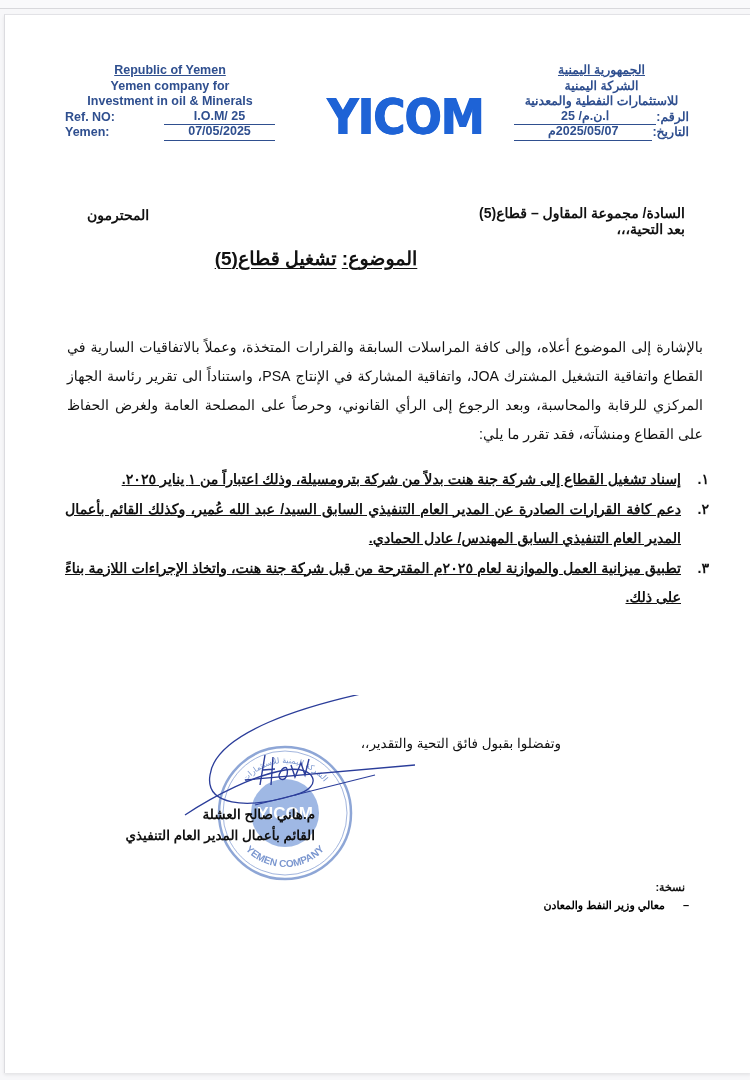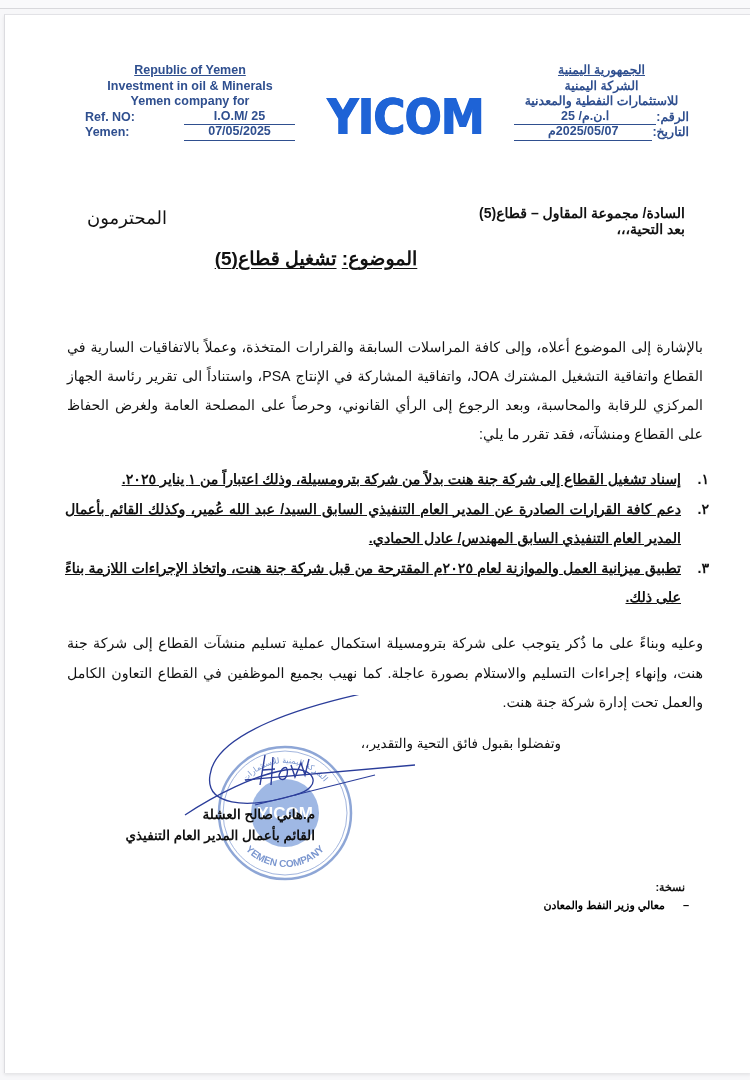--- a/index.html
+++ b/index.html
@@ -13,39 +13,39 @@
   .page {
     position:absolute; left:4px; top:14px; width:746px; height:1058px;
     background:#ffffff;
     border-left:1px solid #dcdce0;
     border-top:1px solid #e2e2e6;
     box-shadow:0 2px 3px rgba(0,0,0,0.08);
   }
   .abs { position:absolute; }
 
   
-  .hdr-en { left:60px; top:48px; width:210px; color:#2f4f8f; font-weight:bold; font-size:12.5px; line-height:15.5px; text-align:center;margin-left:20px; }
+  .hdr-en { left:60px; top:48px; width:210px; color:#2f4f8f; font-weight:bold; font-size:12.5px; line-height:15.5px; text-align:center; }
   .hdr-en .u { text-decoration:underline; }
   .hdr-en .row { display:flex; text-align:left;gap:35px; }
   .hdr-en .row .lbl { width:64px; }
   .hdr-en .row .val { flex:1; border-bottom:1.3px solid #2f4f8f; text-align:center; line-height:13px; }
 
   
   .logo { left:322px; top:72px; color:#1e63d6; font-family:"DejaVu Sans", sans-serif; font-weight:900; font-size:44px; letter-spacing:-1px; transform:scaleY(1.15); transform-origin:left top; text-shadow:0.6px 0 #1e63d6, -0.6px 0 #1e63d6; }
 
   
   .hdr-ar { right:62px; top:48px; width:175px; direction:rtl; color:#2f4f8f; font-weight:bold; font-size:12.5px; line-height:15.5px; text-align:center; }
   .hdr-ar .u { text-decoration:underline; }
   .hdr-ar .row { display:flex; text-align:right; }
   .hdr-ar .row .lbl { white-space:nowrap; }
   .hdr-ar .row .val { flex:1; border-bottom:1.3px solid #2f4f8f; text-align:center; line-height:13px; }
 
   .rtl { direction:rtl; text-align:right; color:#111; }
   .addressee { right:66px; top:190px; font-weight:bold; font-size:14px; line-height:16px; }
-  .respected { left:82px; top:192px; font-weight:normal; font-size:18px; direction:rtl; color:#111; }
+  .respected { left:82px; top:192px; font-weight:bold; font-size:14px; direction:rtl; color:#111; }
   .subject { left:0; width:622px; top:232px; text-align:center; direction:rtl; font-weight:bold; font-size:19px; color:#111; }
   .subject span { text-decoration:underline; text-underline-offset:3px; }
 
   .para { left:62px; width:636px; font-size:14.2px; line-height:28px; text-align:justify; text-align-last:right; }
   .p1 { top:280px; }
   .p2 { top:318px; line-height:29px; }
 
   .items { left:60px; width:644px; top:450px; font-weight:bold; font-size:14.2px; line-height:29.5px; }
   .items .it { display:flex; direction:rtl; }
   .items .num { width:28px; flex:none; }
@@ -65,22 +65,22 @@
 </style>
 </head>
 <body>
 
 <div class="top-strip"></div>
 
 <div class="page">
 
   <div class="abs hdr-en">
     <div class="u">Republic of Yemen</div>
+    <div>Yemen company for</div>
     <div>Investment in oil &amp; Minerals</div>
-    <div>Yemen company for</div>
     <div class="row">
       <span class="lbl">Ref. NO:</span>
       <span class="val">I.O.M/ 25</span>
     </div>
     <div class="row">
       <span class="lbl">Yemen:</span>
       <span class="val">07/05/2025</span>
     </div>
   </div>
 
@@ -121,21 +121,20 @@
     <div class="it">
       <span class="num">٢.</span>
       <span class="txt">دعم كافة القرارات الصادرة عن المدير العام التنفيذي السابق السيد/ عبد الله عُمير، وكذلك القائم بأعمال المدير العام التنفيذي السابق المهندس/ عادل الحمادي.</span>
     </div>
     <div class="it">
       <span class="num">٣.</span>
       <span class="txt">تطبيق ميزانية العمل والموازنة لعام ٢٠٢٥م المقترحة من قبل شركة جنة هنت، واتخاذ الإجراءات اللازمة بناءً على ذلك.</span>
     </div>
   </div>
 
-  <div class="abs rtl para p3">وعليه وبناءً على ما ذُكر يتوجب على شركة بترومسيلة استكمال عملية تسليم منشآت القطاع إلى شركة جنة هنت، وإنهاء إجراءات التسليم والاستلام بصورة عاجلة. كما نهيب بجميع الموظفين في القطاع التعاون الكامل والعمل تحت إدارة شركة جنة هنت.</div>
   <div class="abs rtl closing">وتفضلوا بقبول فائق التحية والتقدير،،</div>
 
   <svg class="abs stamp" viewBox="0 0 140 140">
     <defs>
       <path id="ringTop" d="M 20 70 A 50 50 0 0 1 120 70"></path>
       <path id="ringBot" d="M 16 70 A 54 54 0 0 0 124 70"></path>
     </defs>
     <circle cx="70" cy="70" r="66" fill="none" stroke="#7a96cf" stroke-width="2.5" opacity="0.85"></circle>
     <circle cx="70" cy="70" r="62" fill="none" stroke="#7a96cf" stroke-width="1" opacity="0.7"></circle>
     <circle cx="70" cy="70" r="34" fill="#8eacdf" opacity="0.85"></circle>

